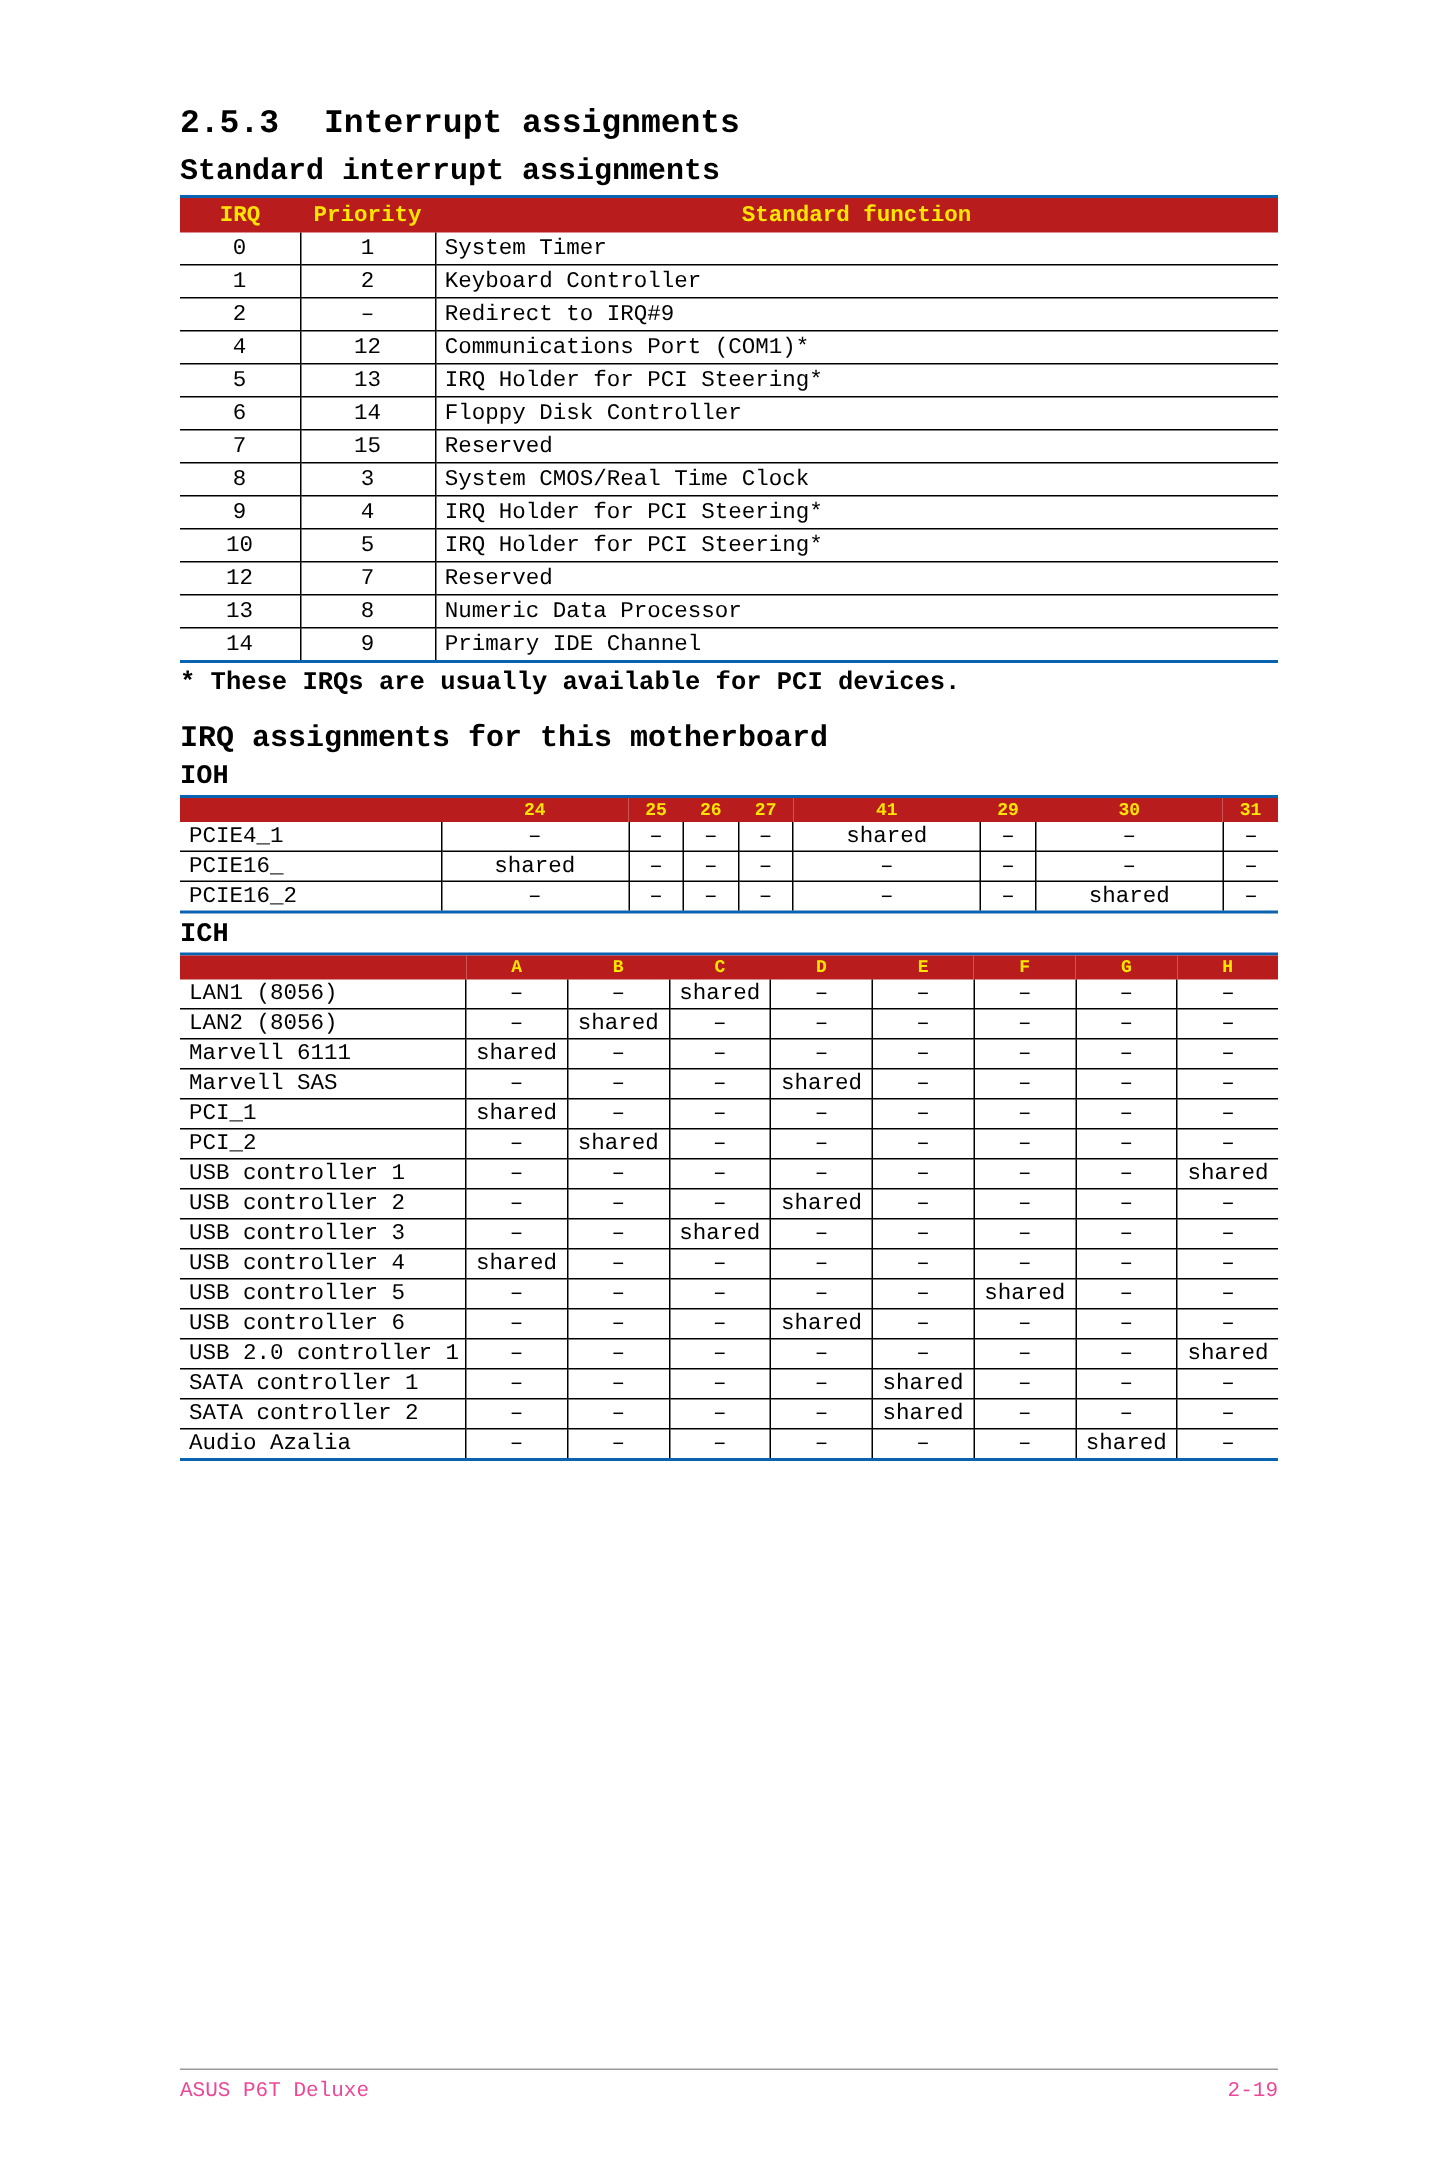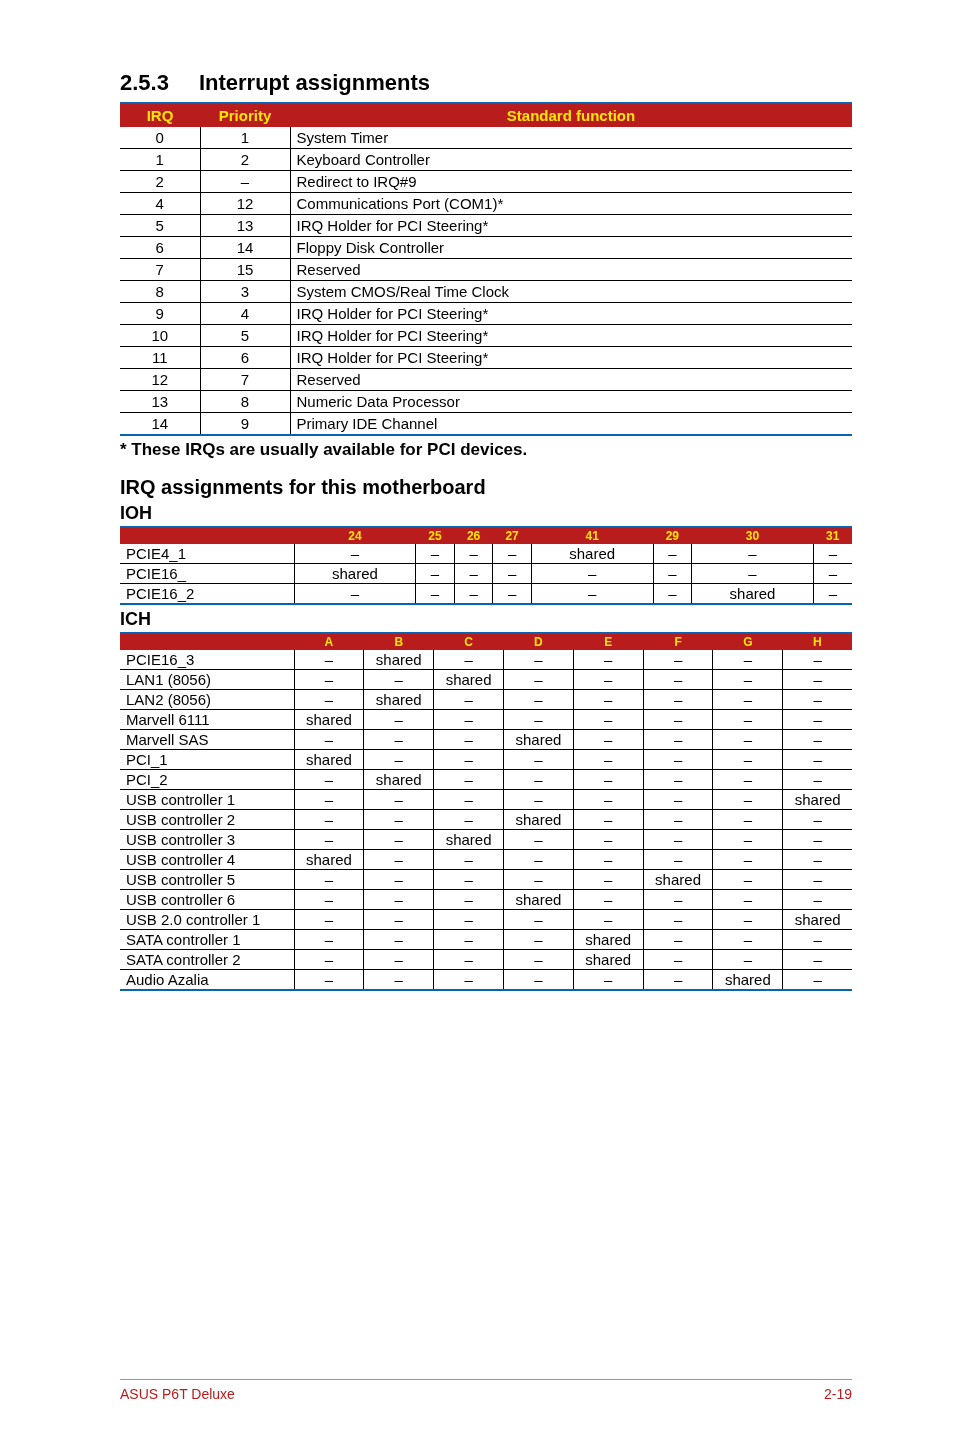--- a/index.html
+++ b/index.html
@@ -7,20 +7,21 @@
     background: #fff;
     font-family: Arial, Helvetica, sans-serif;
     color: #000;
   }
   .page {
     width: 954px;
     min-height: 1438px;
     box-sizing: border-box;
     padding: 70px 102px 30px 120px;
     position: relative;
+    font-family: Liberation Mono, monospace;
   }
   .section-num {
     font-size: 22px;
     font-weight: bold;
     margin-bottom: 6px;
   }
   .section-num .num {
     display: inline-block;
     margin-right: 30px;
   }
@@ -109,32 +110,33 @@
   .footer {
     position: absolute;
     bottom: 36px;
     left: 120px;
     right: 102px;
     border-top: 1px solid #999;
     padding-top: 6px;
     display: flex;
     justify-content: space-between;
     font-size: 14px;
-    color: #b91c1c;
+    color: #ec4899;
   }
 </style>
 </head>
 <body>
 
 <div class="page">
 
   <div class="section-num">
     <span class="num">2.5.3</span><span>Interrupt assignments</span>
   </div>
 
+  <div class="subhead">Standard interrupt assignments</div>
 
   <div class="table-wrap">
     <table class="std-table">
       <colgroup>
         <col style="width:80px">
         <col style="width:90px">
         <col>
       </colgroup>
       <thead>
         <tr>
@@ -185,25 +187,20 @@
             <td class="left">System CMOS/Real Time Clock</td>
           </tr>
           <tr>
             <td>9</td>
             <td>4</td>
             <td class="left">IRQ Holder for PCI Steering*</td>
           </tr>
           <tr>
             <td>10</td>
             <td>5</td>
-            <td class="left">IRQ Holder for PCI Steering*</td>
-          </tr>
-          <tr>
-            <td>11</td>
-            <td>6</td>
             <td class="left">IRQ Holder for PCI Steering*</td>
           </tr>
           <tr>
             <td>12</td>
             <td>7</td>
             <td class="left">Reserved</td>
           </tr>
           <tr>
             <td>13</td>
             <td>8</td>
@@ -297,31 +294,20 @@
             <th>C</th>
             <th>D</th>
             <th>E</th>
             <th>F</th>
             <th>G</th>
             <th>H</th>
           </tr>
       </thead>
       <tbody id="ich-body">
           <tr>
-            <td>PCIE16_3</td>
-            <td>–</td>
-            <td>shared</td>
-            <td>–</td>
-            <td>–</td>
-            <td>–</td>
-            <td>–</td>
-            <td>–</td>
-            <td>–</td>
-          </tr>
-          <tr>
             <td>LAN1 (8056)</td>
             <td>–</td>
             <td>–</td>
             <td>shared</td>
             <td>–</td>
             <td>–</td>
             <td>–</td>
             <td>–</td>
             <td>–</td>
           </tr>

